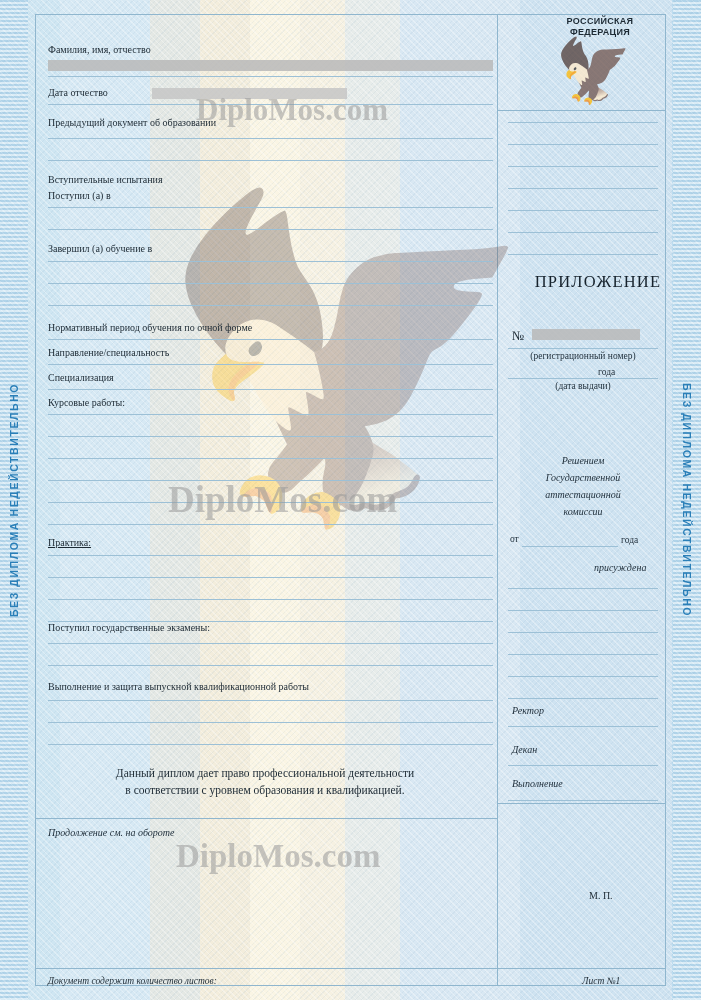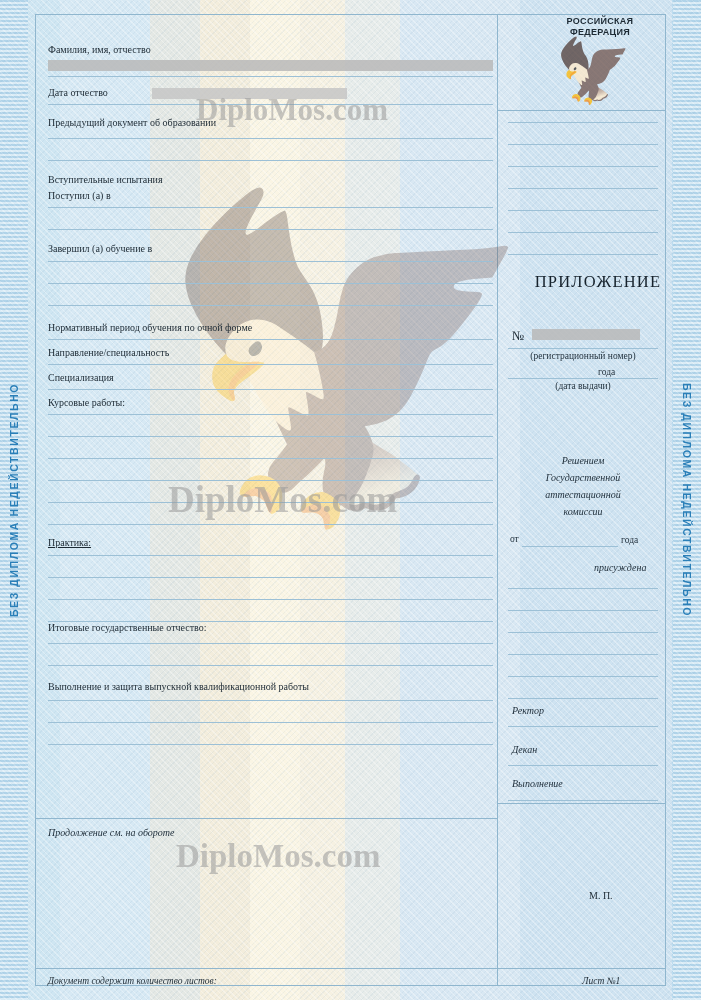--- a/index.html
+++ b/index.html
@@ -211,29 +211,33 @@
   <div class="line" style="left:48px;top:480px;width:445px;"></div>
   <div class="line" style="left:48px;top:502px;width:445px;"></div>
   <div class="line" style="left:48px;top:524px;width:445px;"></div>
 
   <div class="lbl" style="left:48px;top:537px;text-decoration:underline;">Практика:</div>
   <div class="line" style="left:48px;top:555px;width:445px;"></div>
   <div class="line" style="left:48px;top:577px;width:445px;"></div>
   <div class="line" style="left:48px;top:599px;width:445px;"></div>
   <div class="line" style="left:48px;top:621px;width:445px;"></div>
 
-  <div class="lbl" style="left:48px;top:622px;">Итоговые государственные отчество:</div>
+  <div class="lbl" style="left:48px;top:622px;">Поступил государственные экзамены:</div>
   <div class="line" style="left:48px;top:643px;width:445px;"></div>
   <div class="line" style="left:48px;top:665px;width:445px;"></div>
 
   <div class="lbl" style="left:48px;top:681px;">Выполнение и защита выпускной квалификационной работы</div>
   <div class="line" style="left:48px;top:700px;width:445px;"></div>
   <div class="line" style="left:48px;top:722px;width:445px;"></div>
   <div class="line" style="left:48px;top:744px;width:445px;"></div>
 
+  <div class="center-txt" style="top:765px;">
+    <span>Данный диплом дает право профессиональной деятельности</span><br>
+    <span>в соответствии с уровнем образования и квалификацией.</span>
+  </div>
 
   <div class="ital" style="left:48px;top:827px;">Продолжение см. на обороте</div>
 
   <div class="footline" style="left:48px;top:976px;">Документ содержит количество листов:</div>
   <div class="footline" style="left:582px;top:976px;">Лист №1</div>
 
   <div class="line" style="left:508px;top:122px;width:150px;"></div>
   <div class="line" style="left:508px;top:144px;width:150px;"></div>
   <div class="line" style="left:508px;top:166px;width:150px;"></div>
   <div class="line" style="left:508px;top:188px;width:150px;"></div>

